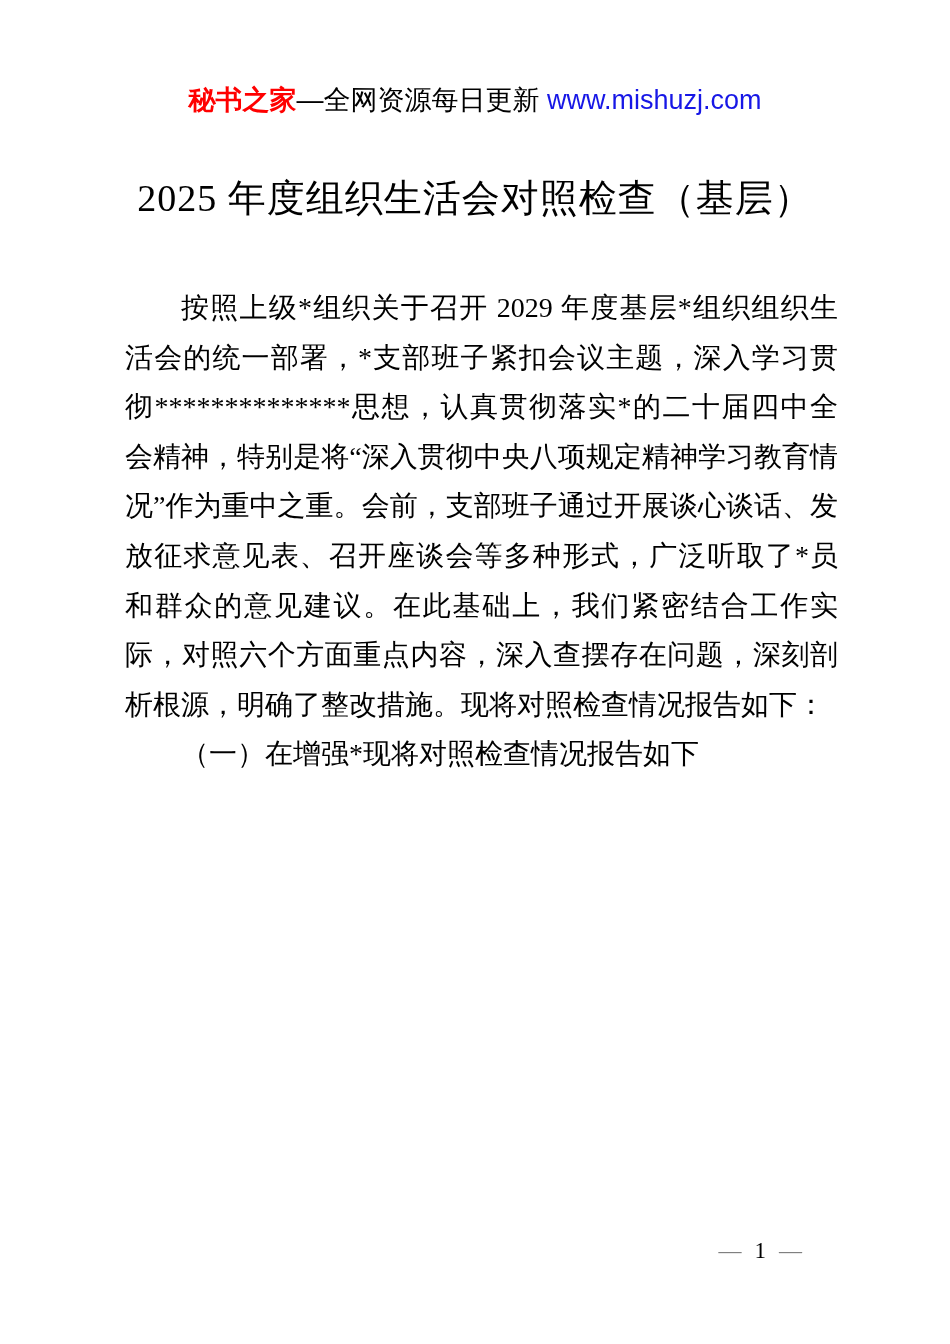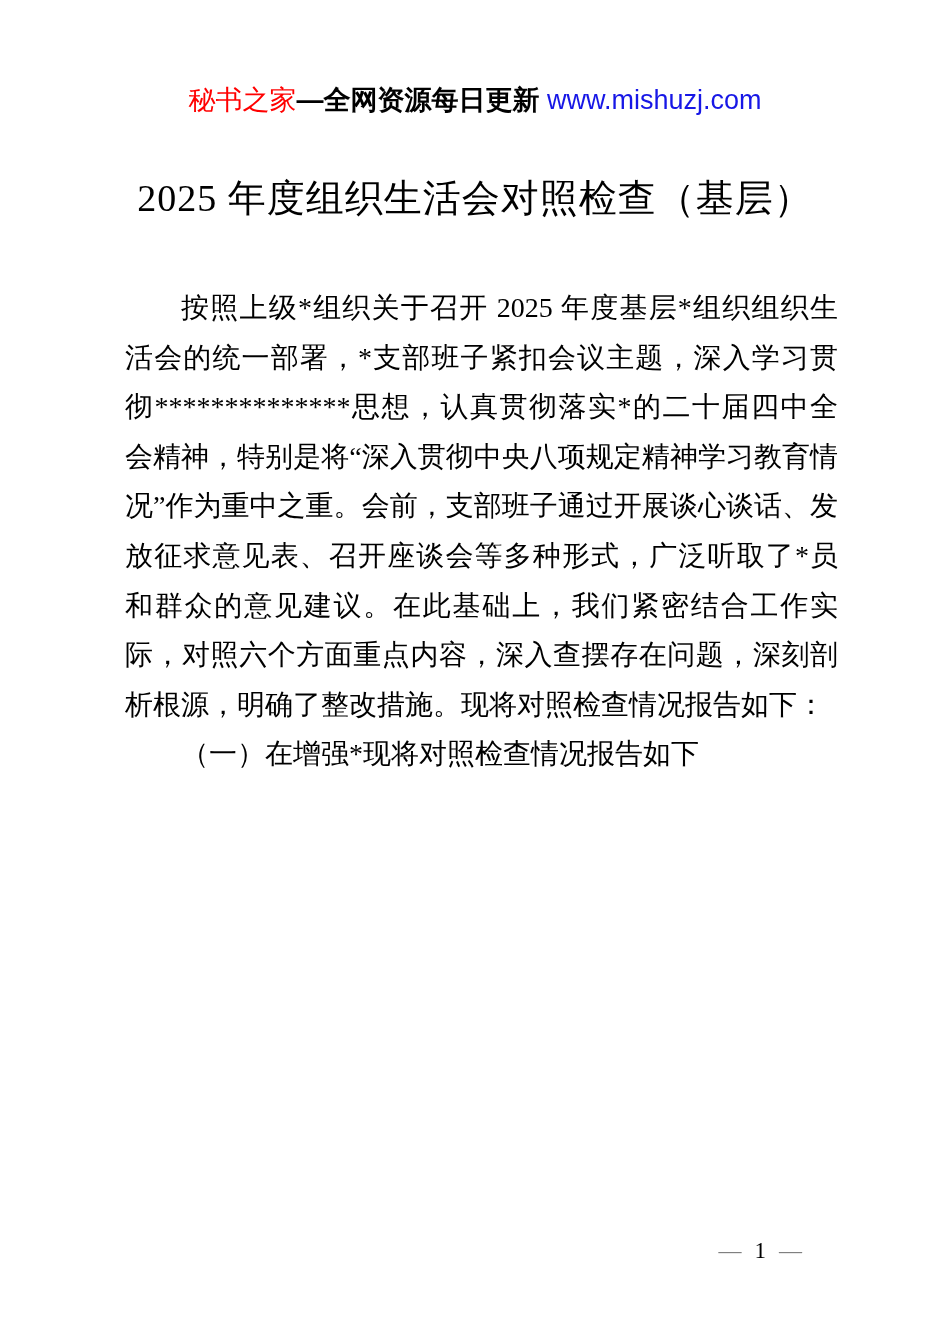--- a/index.html
+++ b/index.html
@@ -17,27 +17,26 @@
     top: 84px;
     left: 0;
     width: 100%;
     text-align: center;
     font-size: 27px;
     line-height: 32px;
     white-space: pre;
   }
   .brand {
     color: #ff0000;
-    font-weight: normal;
+    font-weight: bold;
     font-family: "Liberation Sans", sans-serif;
   }
   .tagline {
     color: #000000;
     font-family: "Liberation Sans", sans-serif;
-    font-weight: bold;
   }
   .url {
     color: #1717e6;
     font-family: "Liberation Sans", sans-serif;
   }
   .title {
     position: absolute;
     top: 173px;
     left: 0;
     width: 100%;
@@ -78,19 +77,19 @@
 </head>
 <body>
 
 <div class="page">
 
   <div class="header"><span class="brand">秘书之家</span><span class="tagline">—全网资源每日更新 </span><span class="url">www.mishuzj.com</span></div>
 
   <h1 class="title">2025 年度组织生活会对照检查（基层）</h1>
 
   <div class="content" id="content">
-      <p class="body"><span>按照上级*组织关于召开 2025 年度基层*组织组织生活会的统一部署，*支部班子紧扣会议主题，深入学习贯彻**************思想，认真贯彻落实*的二十届四中全会精神，特别是将“深入贯彻中央八项规定精神学习教育情况”作为重中之重。会前，支部班子通过开展谈心谈话、发放征求意见表、召开座谈会等多种形式，广泛听取了*员和群众的意见建议。在此基础上，我们紧密结合工作实际，对照六个方面重点内容，深入查摆存在问题，深刻剖析根源，明确了整改措施。现将对照检查情况报告如下：</span></p>
+      <p class="body"><span>按照上级*组织关于召开 2029 年度基层*组织组织生活会的统一部署，*支部班子紧扣会议主题，深入学习贯彻**************思想，认真贯彻落实*的二十届四中全会精神，特别是将“深入贯彻中央八项规定精神学习教育情况”作为重中之重。会前，支部班子通过开展谈心谈话、发放征求意见表、召开座谈会等多种形式，广泛听取了*员和群众的意见建议。在此基础上，我们紧密结合工作实际，对照六个方面重点内容，深入查摆存在问题，深刻剖析根源，明确了整改措施。现将对照检查情况报告如下：</span></p>
       <p class="h2"><span>（一）在增强*现将对照检查情况报告如下</span></p>
     </div>
 
   <div class="footer"><span class="dash">—</span><span class="num">1</span><span class="dash">—</span></div>
 
 </div>
 
 </body></html>

